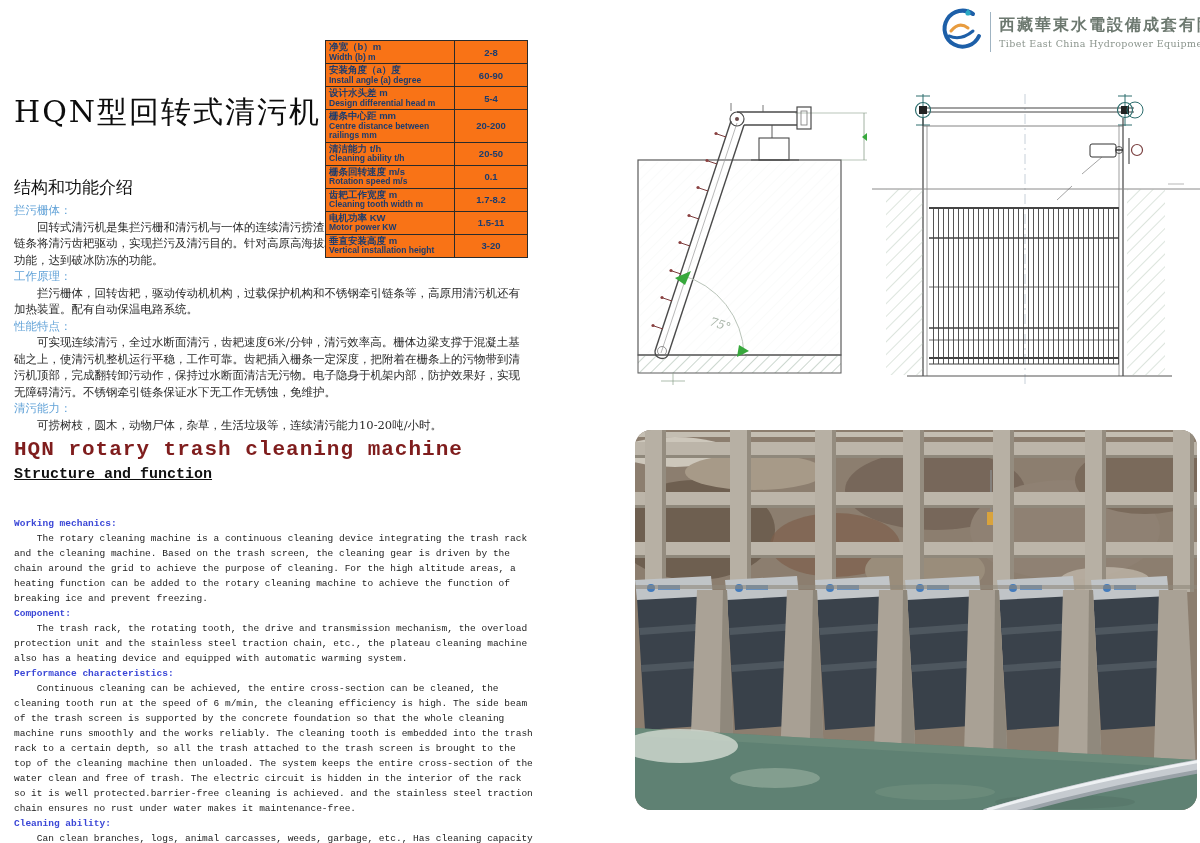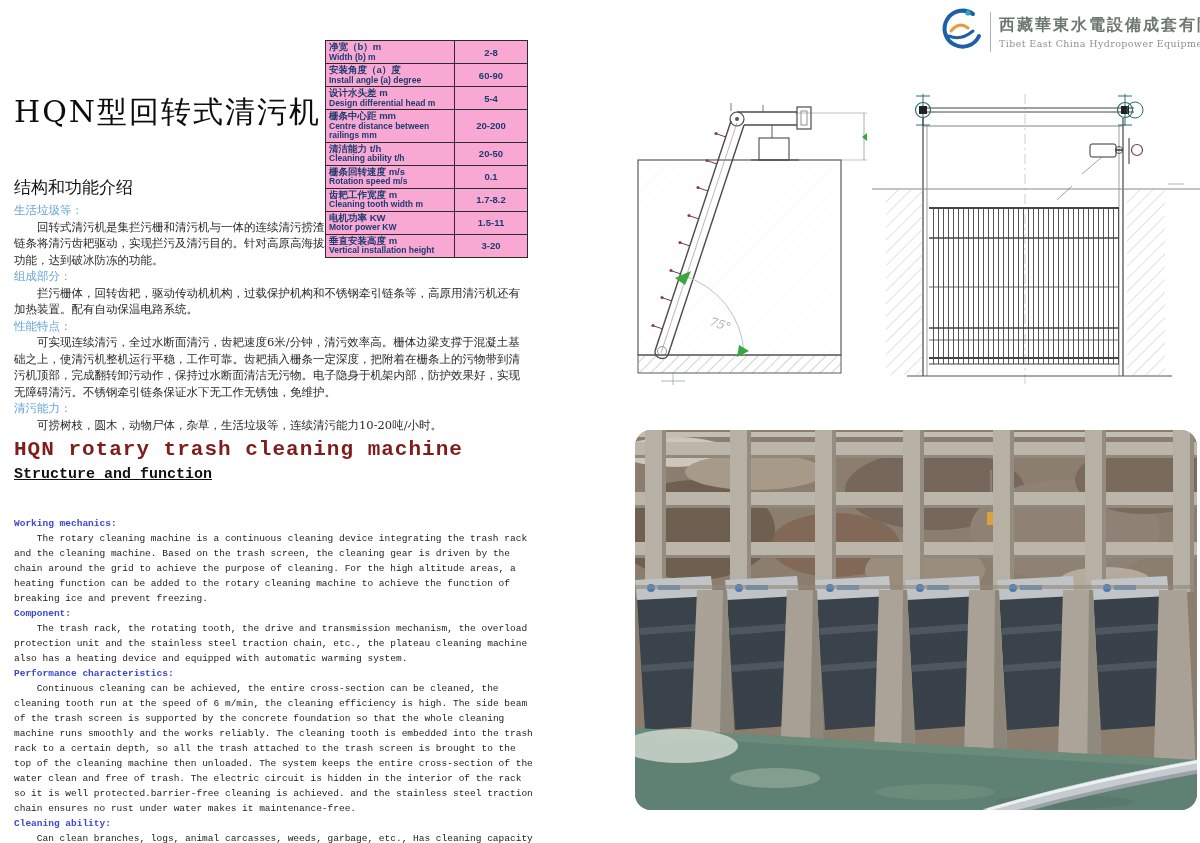--- a/index.html
+++ b/index.html
@@ -20,21 +20,21 @@
   .zh-sections .lbl{color:#63a3d8;}
   .zh-sections p{margin:0;text-indent:2em;}
   .title-en{position:absolute;left:14px;top:438px;font-family:"Liberation Mono",monospace;font-size:21px;font-weight:bold;letter-spacing:1px;color:#7f1d1d;white-space:nowrap;}
   .subtitle-en{position:absolute;left:14px;top:466px;font-family:"Liberation Mono",monospace;font-size:15px;font-weight:bold;color:#111;text-decoration:underline;}
   .en-sections{position:absolute;left:14px;top:516px;width:522px;font-family:"Liberation Mono",monospace;
                font-size:9.5px;line-height:15px;color:#222;}
   .en-sections .lbl{color:#3a46d6;font-weight:bold;}
   .en-sections p{margin:0;text-indent:2.4em;}
   
   .spec-table{position:absolute;left:325px;top:40px;border-collapse:collapse;}
-  .spec-table td{border:1px solid #2b2b2b;background:#f9a8d4;color:#1c3c6e;vertical-align:middle;padding:1px 3px;}
+  .spec-table td{border:1px solid #2b2b2b;background:#f97316;color:#1c3c6e;vertical-align:middle;padding:1px 3px;}
   .spec-table .lbl{width:122px;}
   .spec-table .lbl .zh{font-size:9.5px;font-weight:bold;line-height:10.5px;}
   .spec-table .lbl .en{font-size:8.5px;font-weight:bold;line-height:9.5px;}
   .spec-table .val{width:66px;text-align:center;font-size:9.5px;font-weight:bold;}
   
   .drawing{position:absolute;}
   .photo{position:absolute;left:635px;top:430px;width:562px;height:380px;border-radius:16px;overflow:hidden;}
 </style>
 </head>
 <body>
@@ -53,23 +53,23 @@
     <div class="names">
       <div class="zh">西藏華東水電設備成套有限公司</div>
       <div class="en">Tibet East China Hydropower Equipment Co.LTD</div>
     </div>
   </div>
 
   <div class="title-zh">HQN型回转式清污机</div>
   <div class="subtitle-zh">结构和功能介绍</div>
 
   <div class="zh-sections">
-    <div class="lbl">生活垃圾等：</div>
+    <div class="lbl">拦污栅体：</div>
     <p>回转式清污机是集拦污栅和清污机与一体的连续清污捞渣装置。以拦污栅为基础，通过绕栅回转链条将清污齿耙驱动，实现拦污及清污目的。针对高原高海拔地区，回转式清污机可以增加加热辅助功能，达到破冰防冻的功能。</p>
-    <div class="lbl">组成部分：</div>
+    <div class="lbl">工作原理：</div>
     <p>拦污栅体，回转齿耙，驱动传动机机构，过载保护机构和不锈钢牵引链条等，高原用清污机还有加热装置。配有自动保温电路系统。</p>
     <div class="lbl">性能特点：</div>
     <p>可实现连续清污，全过水断面清污，齿耙速度6米/分钟，清污效率高。栅体边梁支撑于混凝土基础之上，使清污机整机运行平稳，工作可靠。齿耙插入栅条一定深度，把附着在栅条上的污物带到清污机顶部，完成翻转卸污动作，保持过水断面清洁无污物。电子隐身于机架内部，防护效果好，实现无障碍清污。不锈钢牵引链条保证水下无工作无锈蚀，免维护。</p>
     <div class="lbl">清污能力：</div>
     <p>可捞树枝，圆木，动物尸体，杂草，生活垃圾等，连续清污能力10-20吨/小时。</p>
   </div>
 
   <div class="title-en">HQN rotary trash cleaning machine</div>
   <div class="subtitle-en">Structure and function</div>
 

